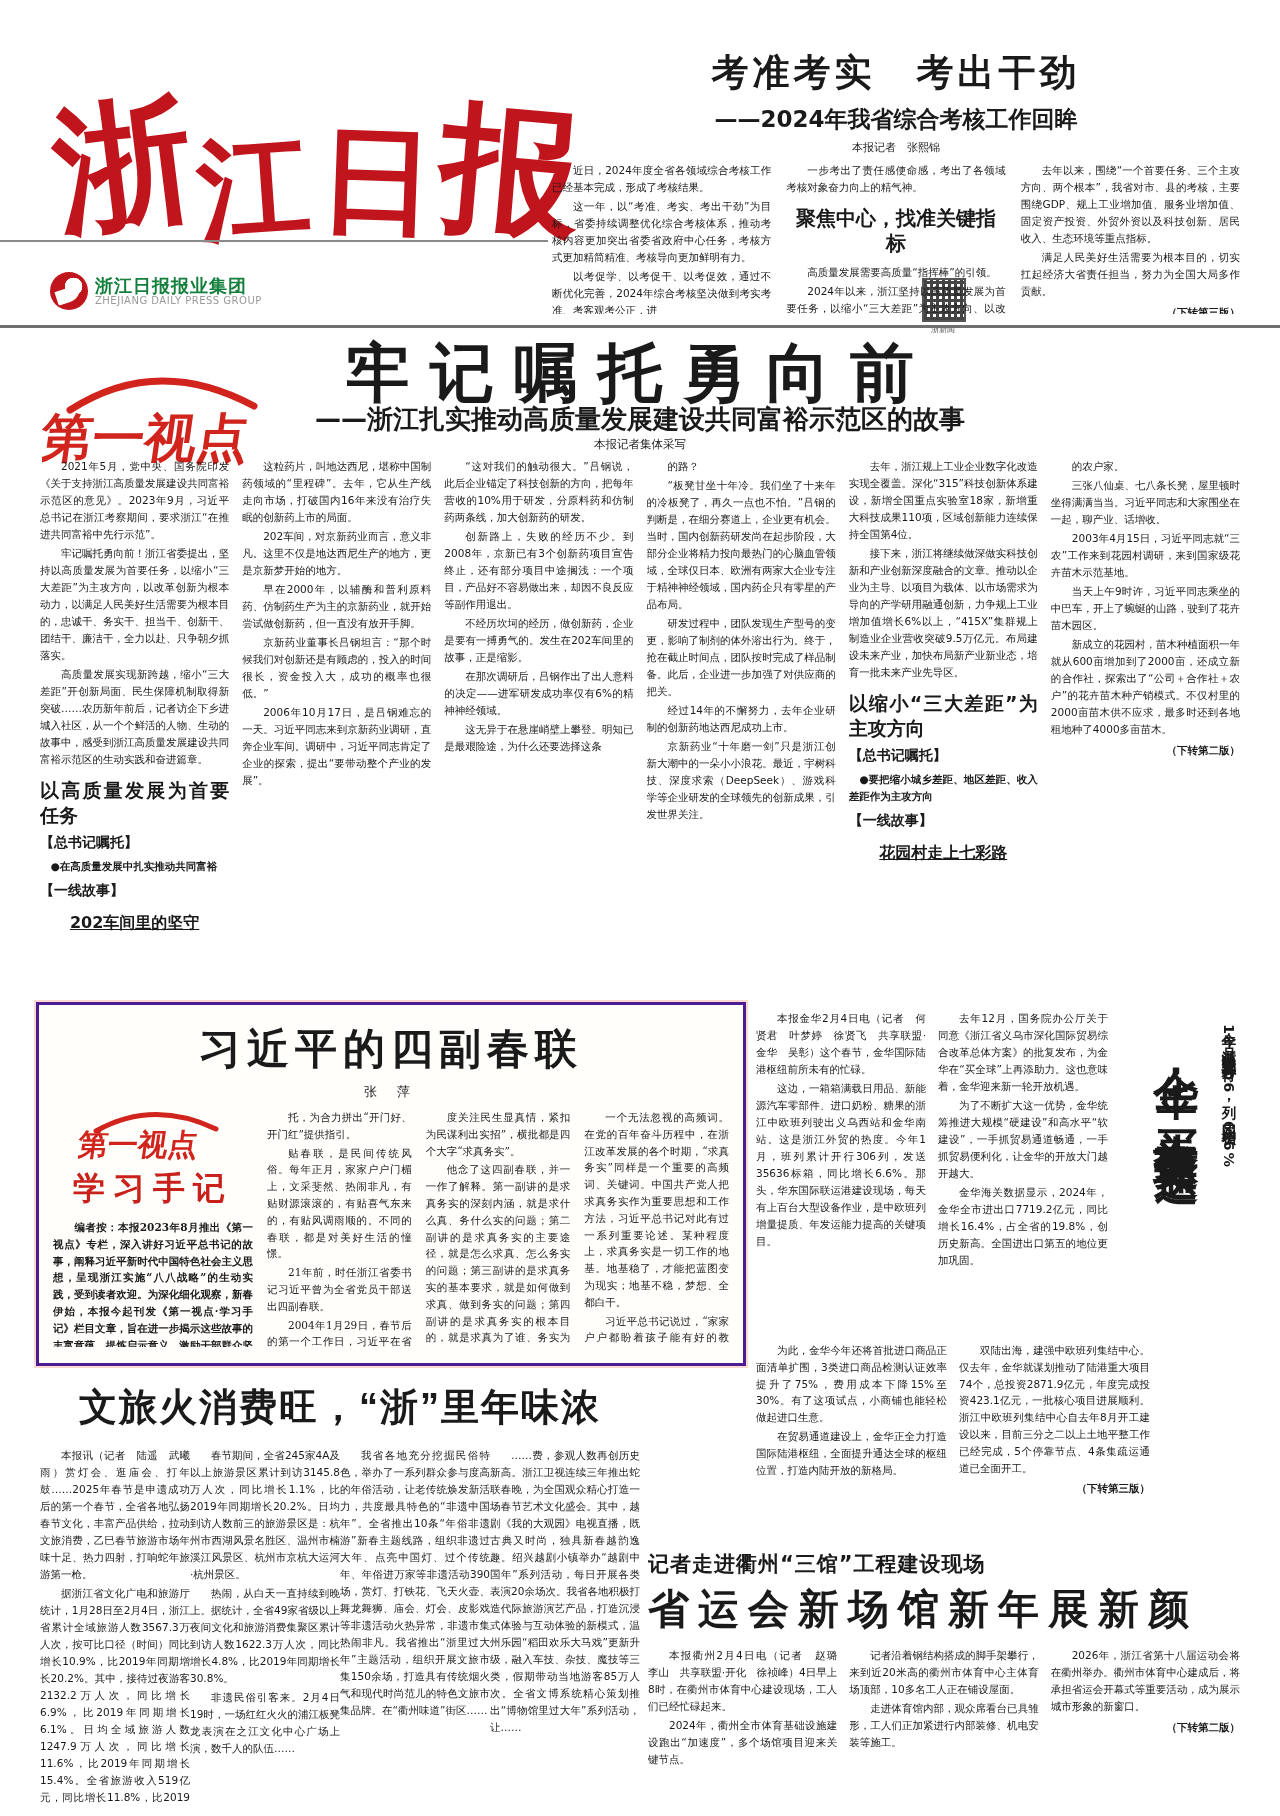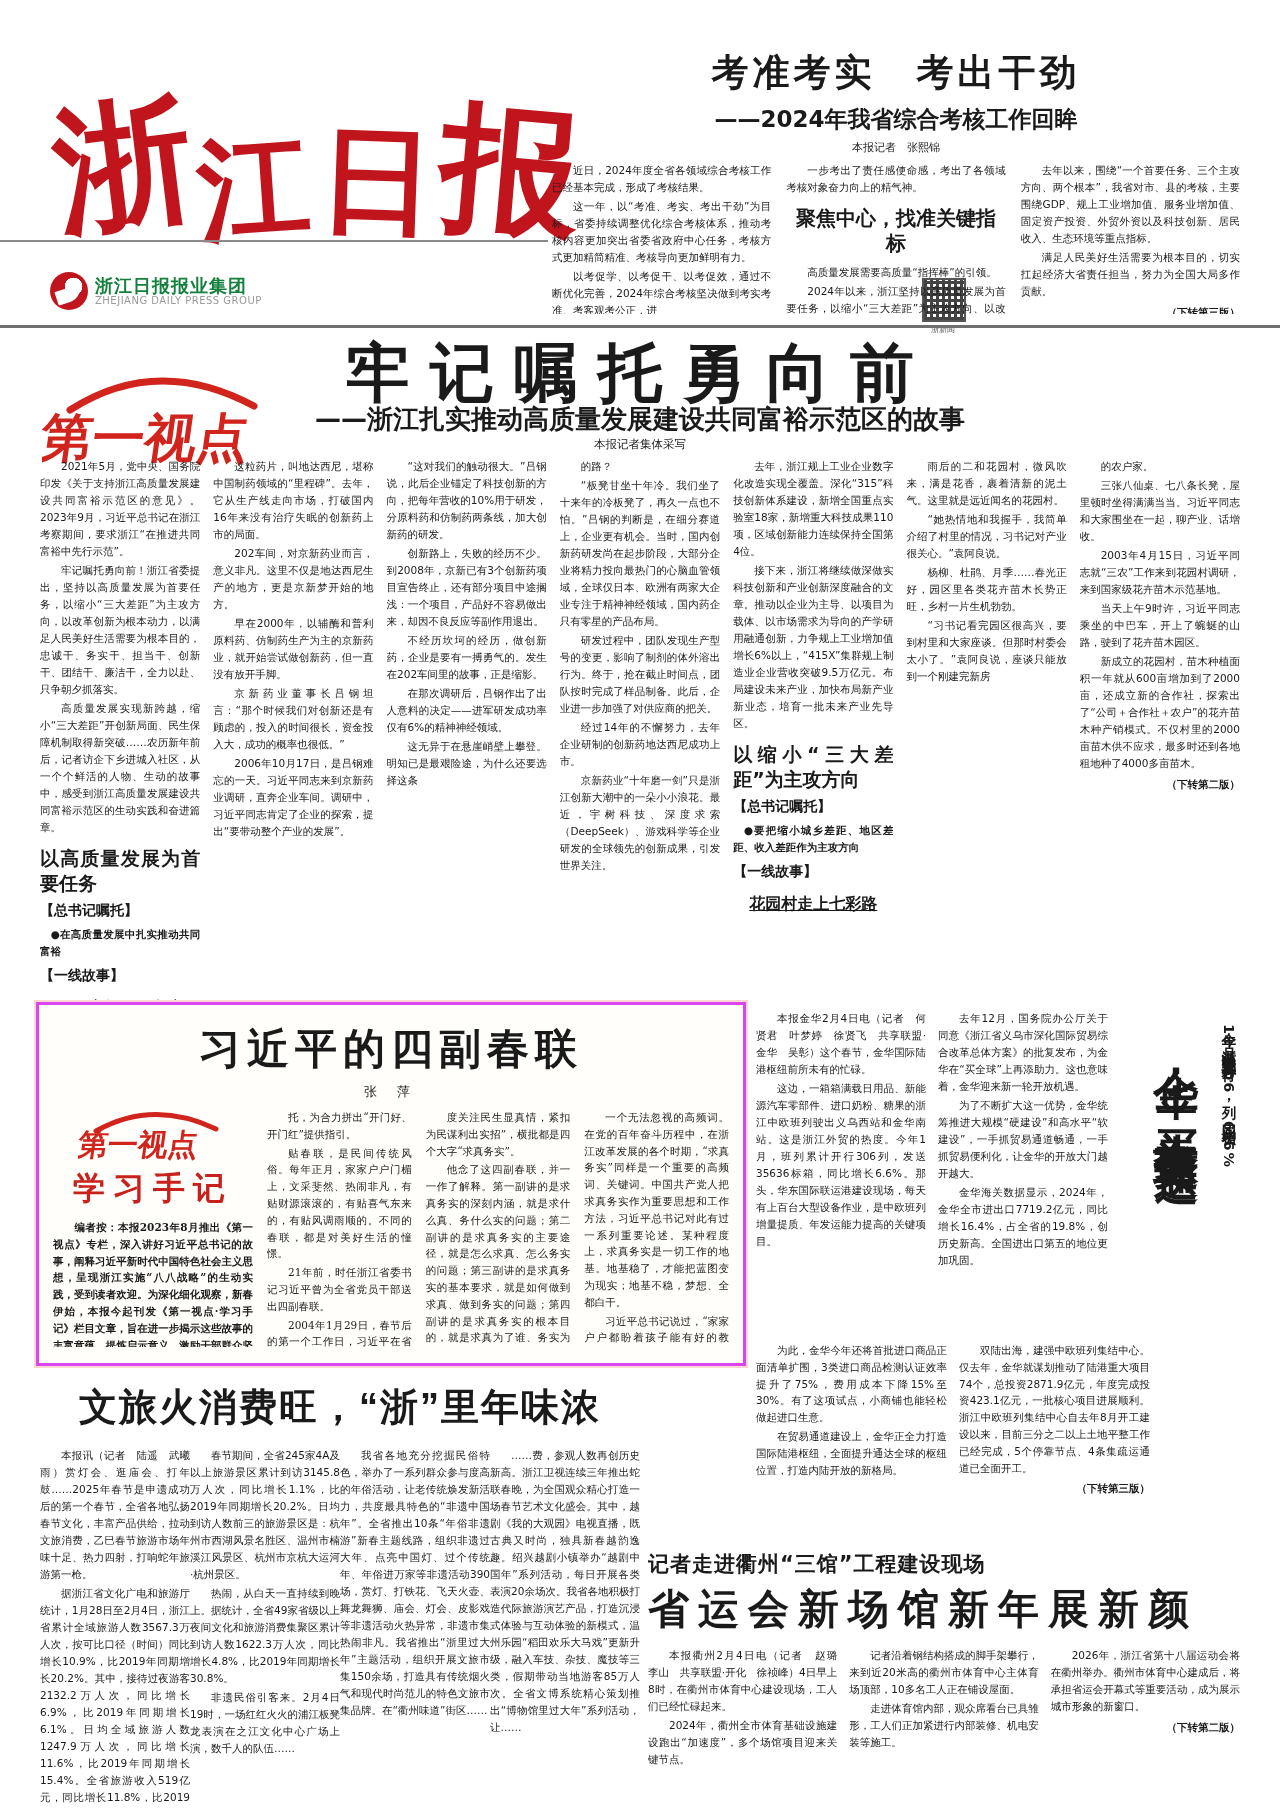--- a/index.html
+++ b/index.html
@@ -55,21 +55,21 @@
   .main-head{position:absolute;left:0;top:330px;width:1280px;text-align:center;
              font-size:64px;font-weight:900;letter-spacing:20px;
              font-family:"Liberation Sans",sans-serif;}
   .main-sub{position:absolute;left:0;top:402px;width:1280px;text-align:center;
             font-size:26px;font-weight:bold;}
   .main-by{position:absolute;left:0;top:437px;width:1280px;text-align:center;font-size:11.5px;}
   .main-cols{position:absolute;left:40px;top:458px;width:1200px;height:542px;
              display:flex;gap:13px;}
   
   .red-box{position:absolute;left:36px;top:1002px;width:710px;height:364px;
-           border:3px solid #d946ef;box-shadow:0 0 0 2px #fbd9d2;background:#fffefb;
+           border:3px solid #4c1d95;box-shadow:0 0 0 2px #fbd9d2;background:#fffefb;
            padding:8px 14px;box-sizing:border-box;overflow:hidden;}
   .box-head{font-size:42px;font-weight:900;text-align:center;letter-spacing:6px;margin-top:8px;
             font-family:"Liberation Sans",sans-serif;}
   .box-by{font-size:13px;text-align:center;letter-spacing:8px;margin:6px 0 8px;}
   .box-body{display:flex;gap:14px;height:238px;overflow:hidden;}
   .box-left{width:200px;flex:none;}
   .box-badge{text-align:center;margin-bottom:6px;}
   .box-badge2{font-size:32px;font-weight:900;color:#c8201a;text-align:center;
               letter-spacing:8px;margin-top:-4px;}
   .ed-note{font-size:10.5px;line-height:1.6;text-align:justify;font-weight:600;
@@ -196,26 +196,20 @@
     <div class="col">
         <div class="blk blk-p">去年，浙江规上工业企业数字化改造实现全覆盖。深化“315”科技创新体系建设，新增全国重点实验室18家，新增重大科技成果110项，区域创新能力连续保持全国第4位。</div>
         <div class="blk blk-p">接下来，浙江将继续做深做实科技创新和产业创新深度融合的文章。推动以企业为主导、以项目为载体、以市场需求为导向的产学研用融通创新，力争规上工业增加值增长6%以上，“415X”集群规上制造业企业营收突破9.5万亿元。布局建设未来产业，加快布局新产业新业态，培育一批未来产业先导区。</div>
         <div class="blk blk-h1">以缩小“三大差距”为主攻方向</div>
         <div class="blk blk-h2">【总书记嘱托】</div>
         <div class="blk blk-bullet">●要把缩小城乡差距、地区差距、收入差距作为主攻方向</div>
         <div class="blk blk-h2">【一线故事】</div>
         <div class="blk blk-h3">花园村走上七彩路</div>
       </div>
     <div class="col">
-        <div class="blk blk-p">雨后的二和花园村，微风吹来，满是花香，裹着清新的泥土气。这里就是远近闻名的花园村。</div>
-        <div class="blk blk-p">“她热情地和我握手，我简单介绍了村里的情况，习书记对产业很关心。”袁阿良说。</div>
-        <div class="blk blk-p">杨柳、杜鹃、月季……春光正好，园区里各类花卉苗木长势正旺，乡村一片生机勃勃。</div>
-        <div class="blk blk-p">“习书记看完园区很高兴，要到村里和大家座谈。但那时村委会太小了。”袁阿良说，座谈只能放到一个刚建完新房</div>
-      </div>
-    <div class="col">
         <div class="blk blk-p">的农户家。</div>
         <div class="blk blk-p">三张八仙桌、七八条长凳，屋里顿时坐得满满当当。习近平同志和大家围坐在一起，聊产业、话增收。</div>
         <div class="blk blk-p">2003年4月15日，习近平同志就“三农”工作来到花园村调研，来到国家级花卉苗木示范基地。</div>
         <div class="blk blk-p">当天上午9时许，习近平同志乘坐的中巴车，开上了蜿蜒的山路，驶到了花卉苗木园区。</div>
         <div class="blk blk-p">新成立的花园村，苗木种植面积一年就从600亩增加到了2000亩，还成立新的合作社，探索出了“公司＋合作社＋农户”的花卉苗木种产销模式。不仅村里的2000亩苗木供不应求，最多时还到各地租地种了4000多亩苗木。</div>
         <div class="blk blk-jump">（下转第二版）</div>
       </div>
   </div>
 
   <div class="red-box">

